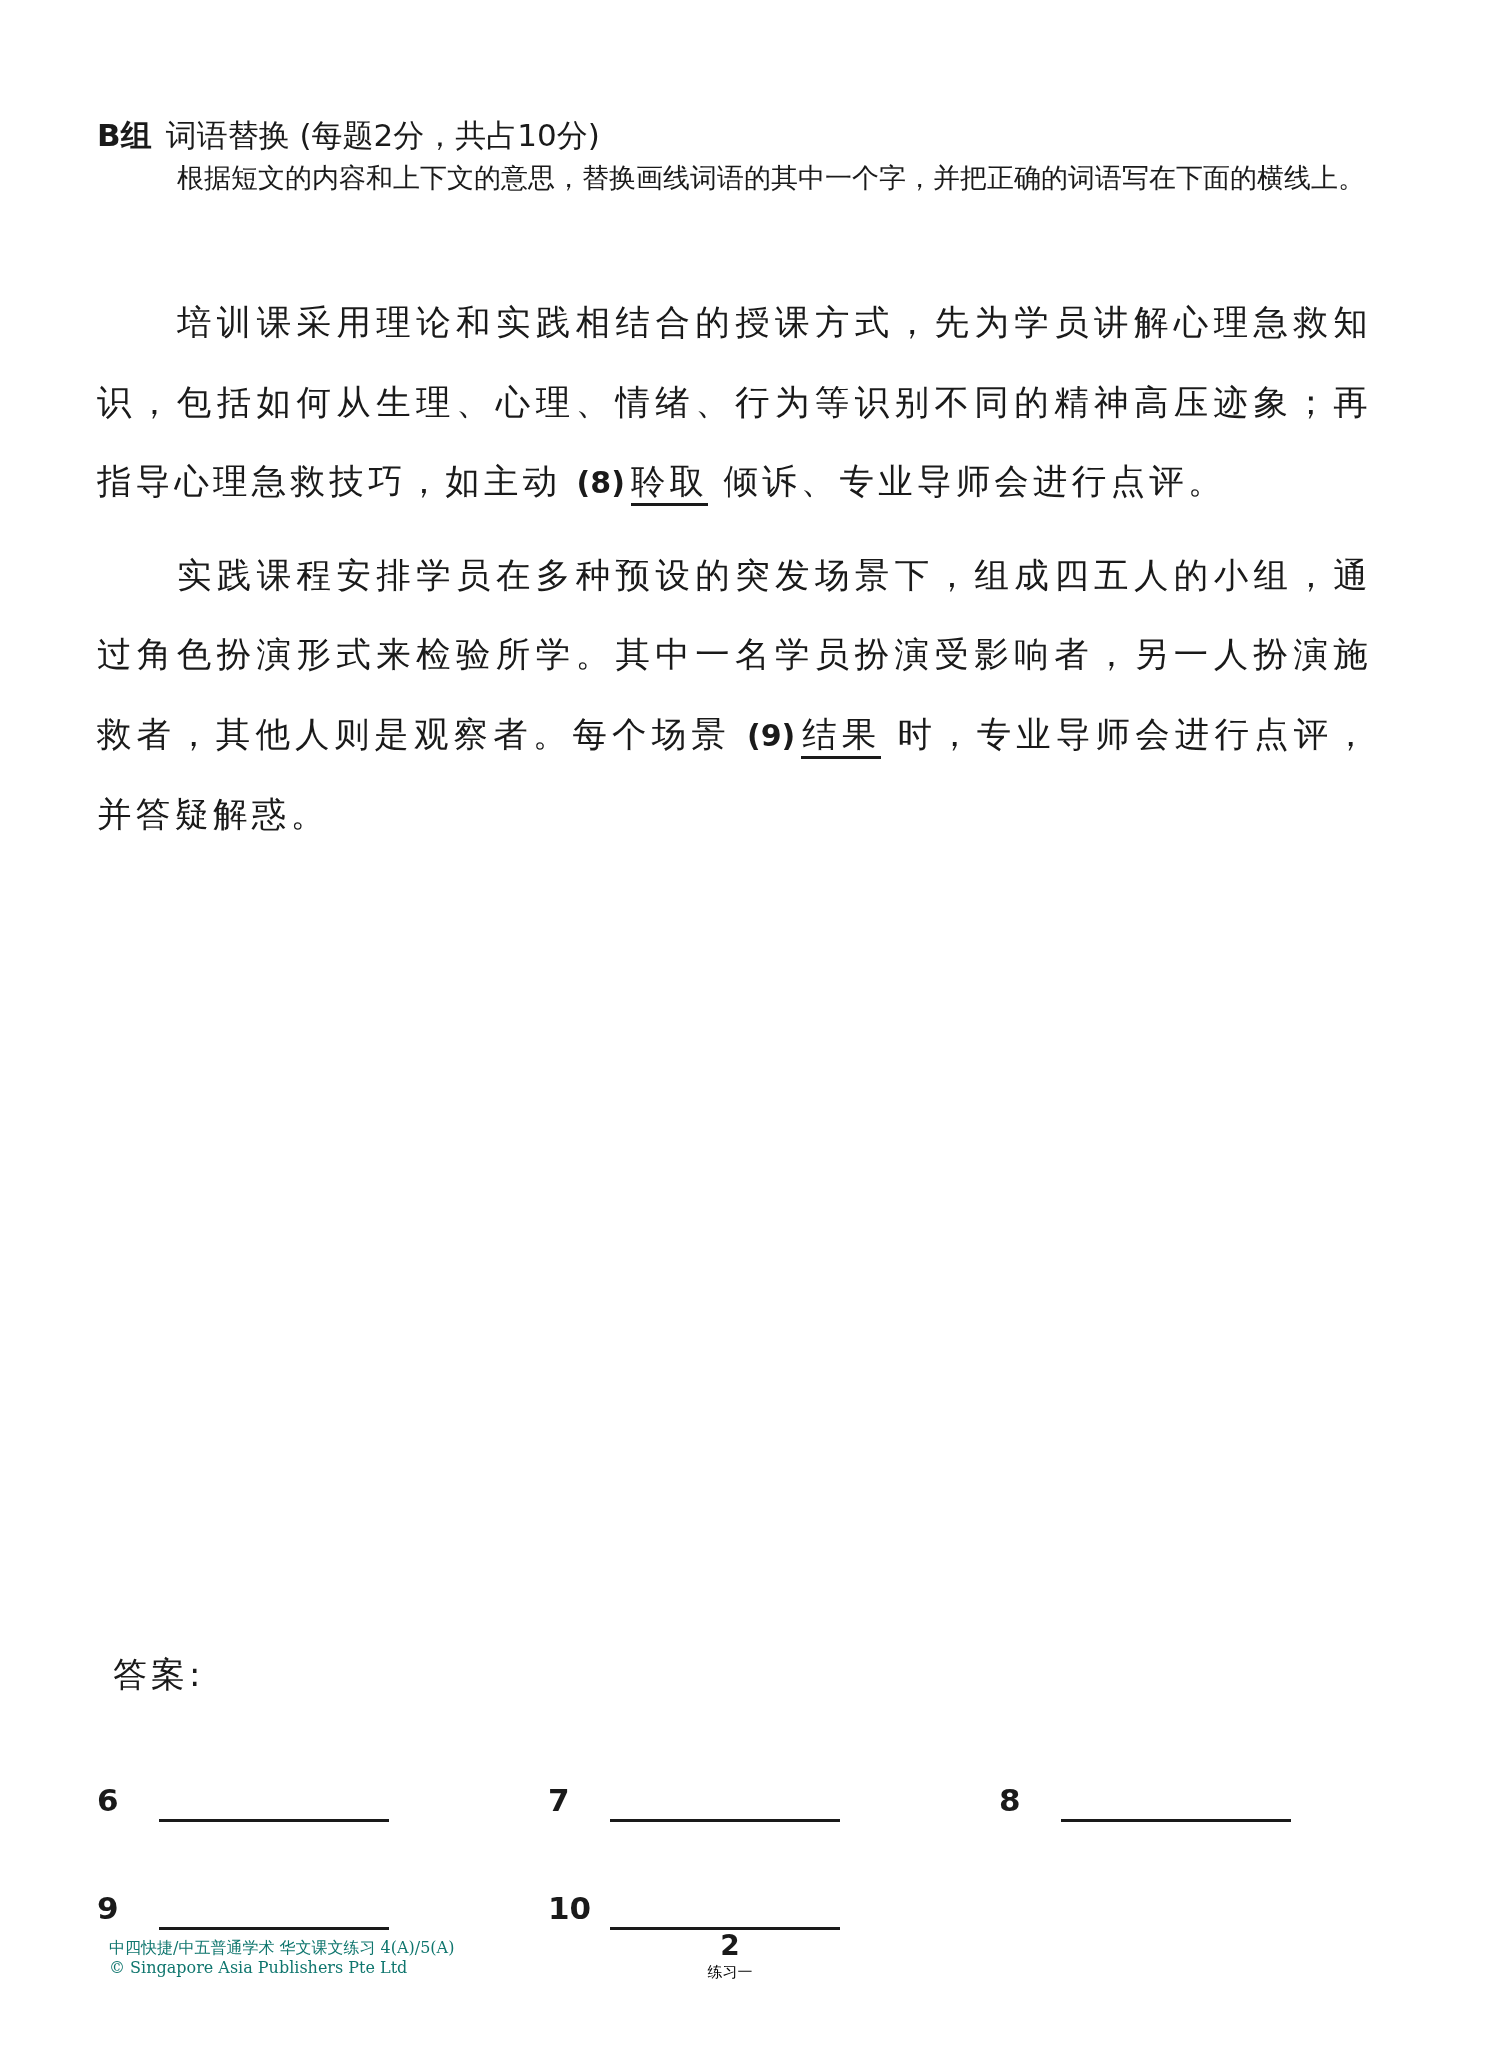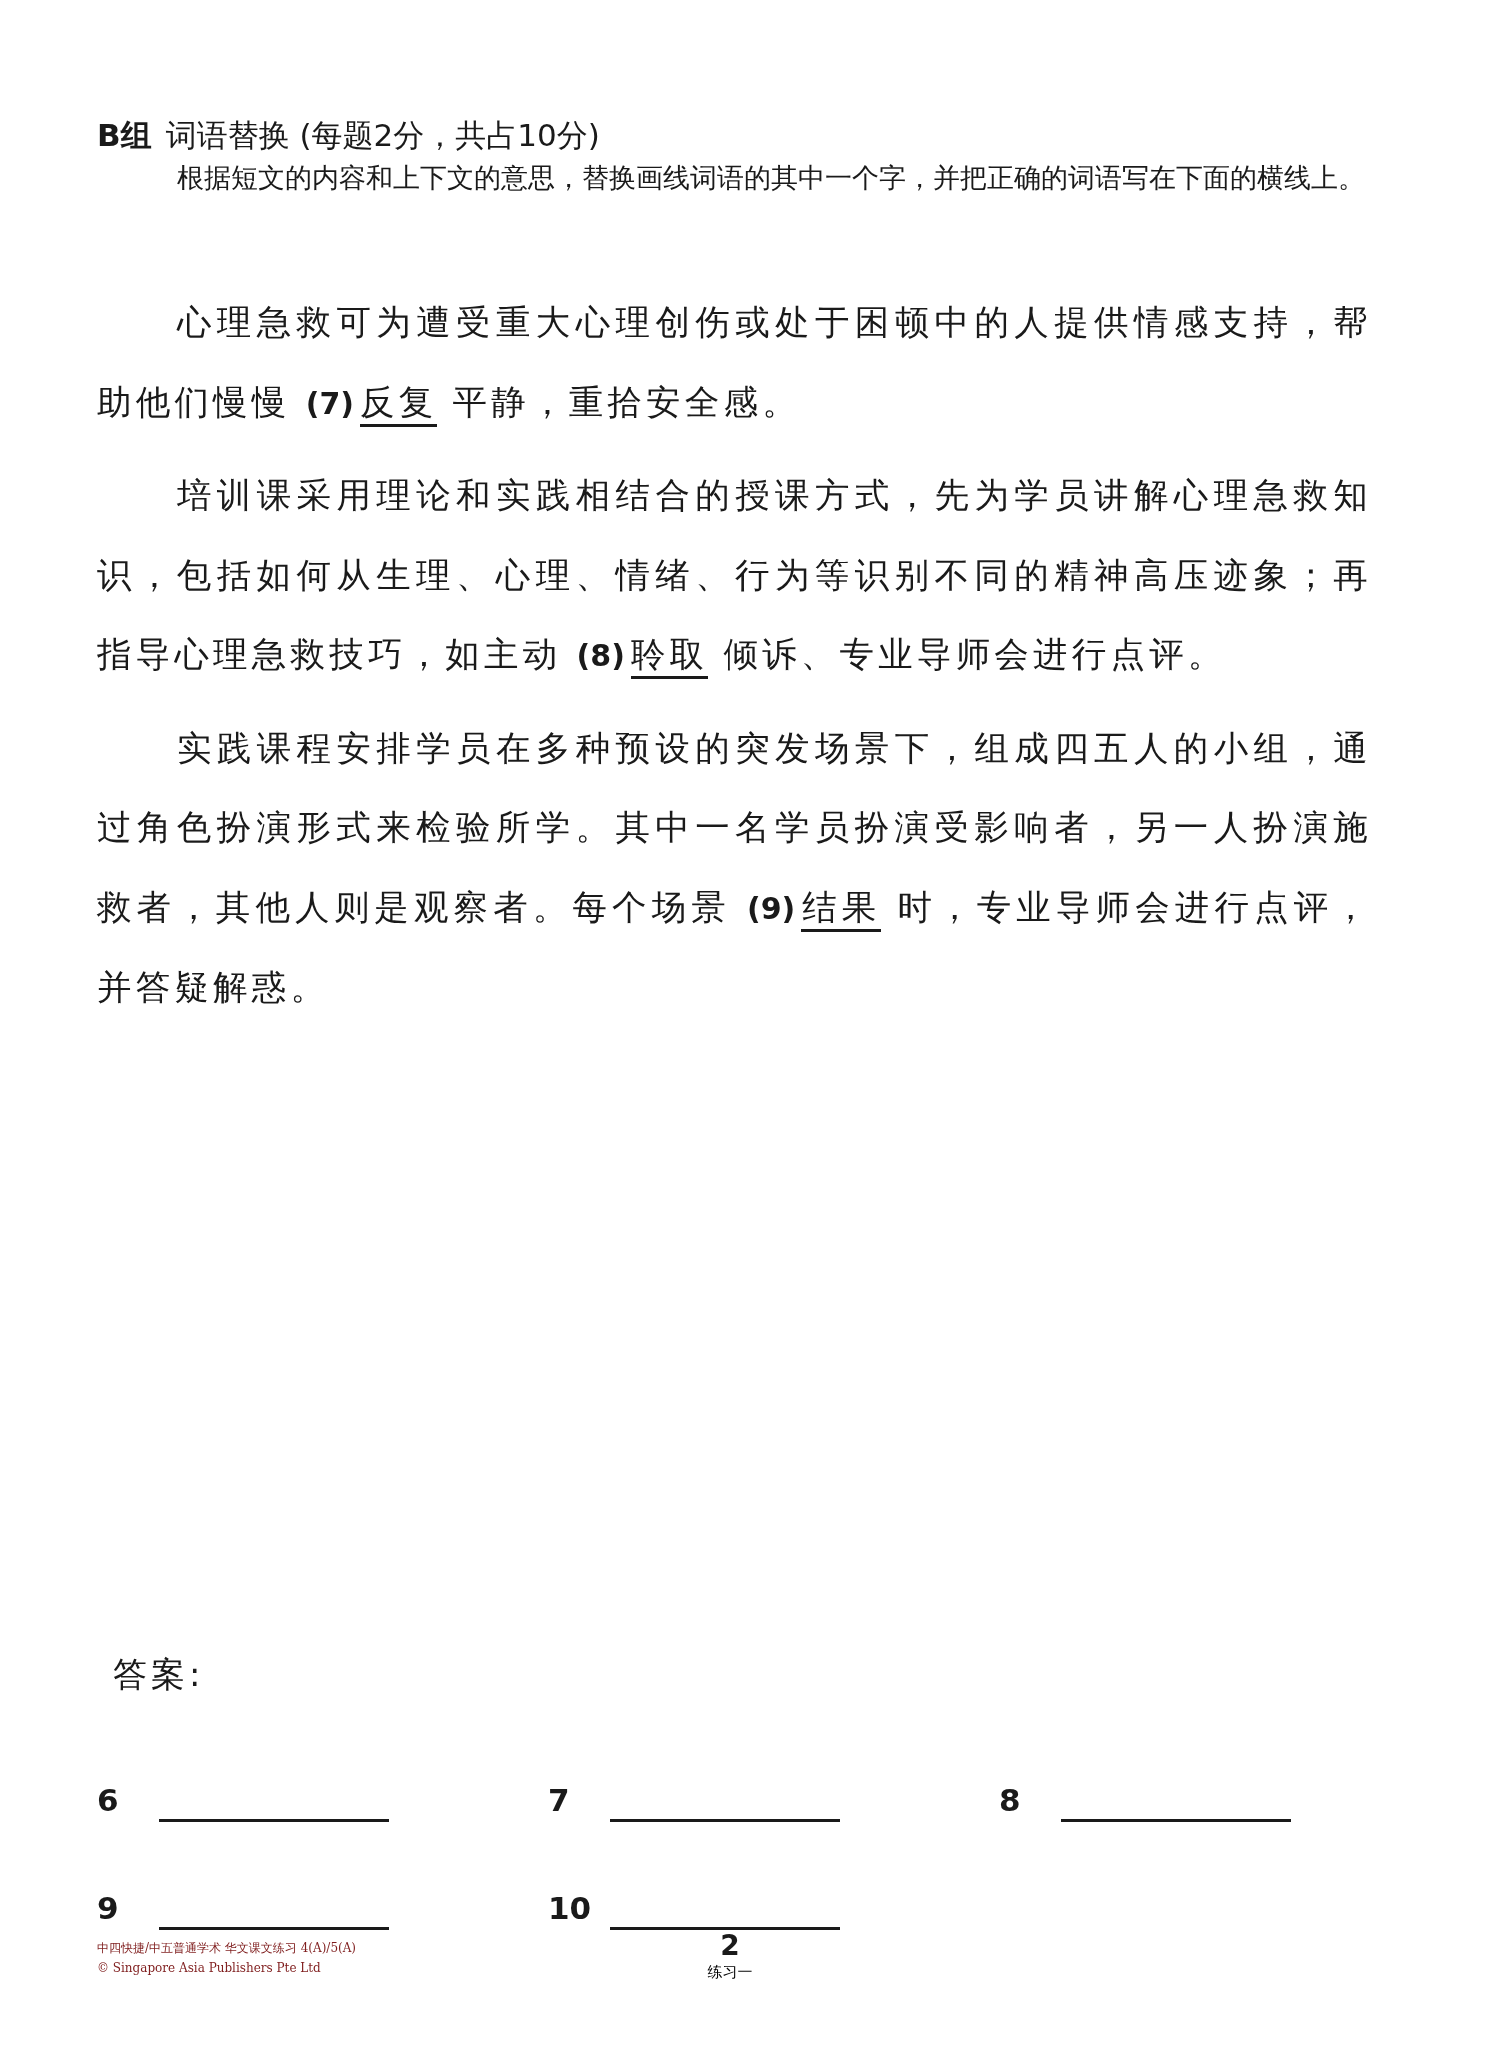--- a/index.html
+++ b/index.html
@@ -17,37 +17,36 @@
     .passage { position: absolute; left: 97px; top: 283px; width: 1275px; }
     .para { font-size: 34.5px; line-height: 79.5px; letter-spacing: 4.2px; text-indent: 80px; margin: 0 0 13px 0; text-align: justify; }
     .qnum { font-family: "DejaVu Sans", "Liberation Sans", sans-serif; font-weight: bold; font-size: 30px; letter-spacing: 0; margin-right: 6px; }
     .ul { border-bottom: 3px solid #1a1a1a; padding-bottom: 2px; }
 
     .answers-label { position: absolute; left: 113px; top: 1652px; font-size: 34px; letter-spacing: 4px; }
     .ans { position: absolute; height: 40px; }
     .ans .n { position: absolute; left: 0; top: 0; font-weight: bold; font-size: 31px; }
     .ans .line { position: absolute; left: 62px; top: 37px; width: 230px; border-bottom: 3px solid #1a1a1a; }
 
-    .footer-left { position: absolute; left: 97px; top: 1938px; font-size: 12px; line-height: 20px; color: #7f1d1d; }
+    .footer-left { position: absolute; left: 109px; top: 1938px; font-size: 16px; line-height: 20px; color: #0f766e; }
     .footer-page { position: absolute; left: 705px; top: 1930px; width: 50px; text-align: center; }
     .footer-page .num { font-size: 28px; font-weight: bold; line-height: 32px; }
     .footer-page .sub { font-size: 15px; color: #000000; line-height: 20px; }
   </style>
 </head>
 <body>
 
 <div class="header">
   <div class="header-title sans">
     <span class="group">B组</span><span>词语替换 (每题2分，共占10分)</span>
   </div>
   <div class="header-instr sans">根据短文的内容和上下文的意思，替换画线词语的其中一个字，并把正确的词语写在下面的横线上。</div>
 </div>
 
 <div class="passage">
-  <p class="para"><span>心理急救可为遭受重大心理创伤或处于困顿中的人提供情感支持，帮助他们慢慢</span> <span class="qnum">(7)</span><span class="ul">反复</span> <span>平静，重拾安全感。</span></p>
   <p class="para"><span>培训课采用理论和实践相结合的授课方式，先为学员讲解心理急救知识，包括如何从生理、心理、情绪、行为等识别不同的精神高压迹象；再指导心理急救技巧，如主动</span> <span class="qnum">(8)</span><span class="ul">聆取</span> <span>倾诉、专业导师会进行点评。</span></p>
   <p class="para"><span>实践课程安排学员在多种预设的突发场景下，组成四五人的小组，通过角色扮演形式来检验所学。其中一名学员扮演受影响者，另一人扮演施救者，其他人则是观察者。每个场景</span> <span class="qnum">(9)</span><span class="ul">结果</span> <span>时，专业导师会进行点评，并答疑解惑。</span></p>
 </div>
 
 <div class="answers-label sans">答案:</div>
 
 <div class="ans sans" style="left:97px; top:1782px;">
   <span class="n">6</span>
   <span class="line"></span>
 </div>

